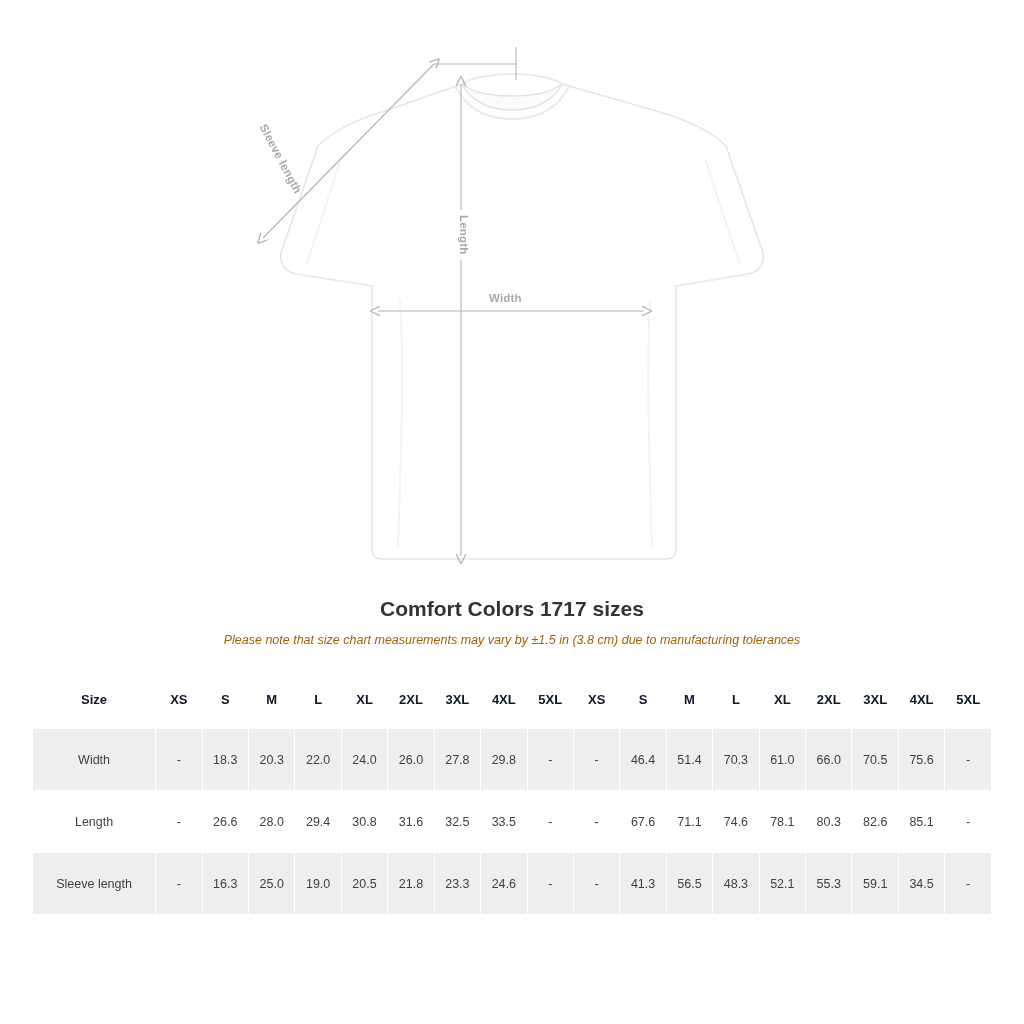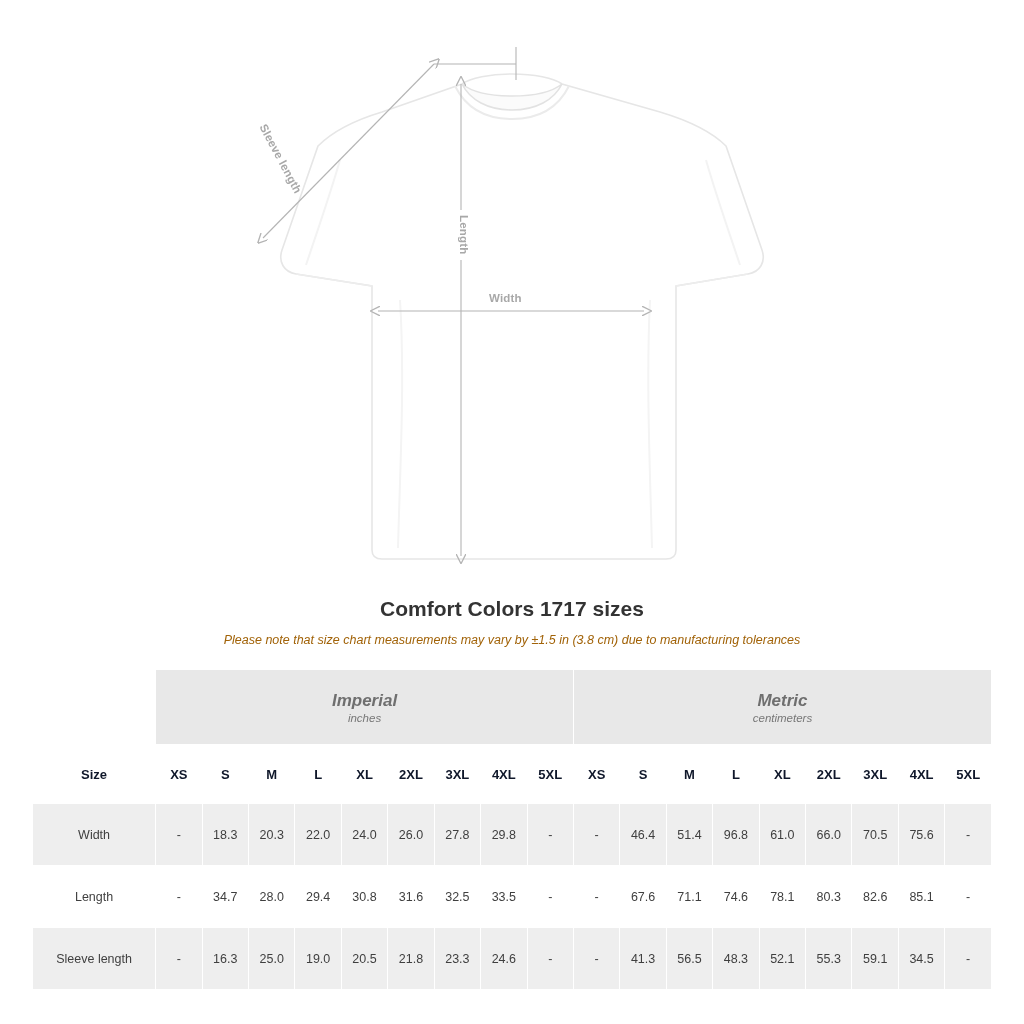--- a/index.html
+++ b/index.html
@@ -228,31 +228,20 @@
         <col class="col-val">
         <col class="col-val">
         <col class="col-val">
         <col class="col-val">
       <col class="col-val">
         <col class="col-val">
         <col class="col-val">
         <col class="col-val">
     </colgroup>
     <thead>
-      <tr>
-        <th class="corner-cell"></th>
-        <th class="unit-head" colspan="9">
-          <span class="unit-name">Imperial</span>
-          <span class="unit-sub">inches</span>
-        </th>
-        <th class="unit-head" colspan="9">
-          <span class="unit-name">Metric</span>
-          <span class="unit-sub">centimeters</span>
-        </th>
-      </tr>
       <tr class="size-row">
         <td class="row-head">Size</td>
         <td>XS</td>
         <td>S</td>
         <td>M</td>
         <td>L</td>
         <td>XL</td>
         <td>2XL</td>
         <td>3XL</td>
         <td>4XL</td>
@@ -276,31 +265,31 @@
         <td>20.3</td>
         <td>22.0</td>
         <td>24.0</td>
         <td>26.0</td>
         <td>27.8</td>
         <td>29.8</td>
         <td>-</td>
         <td>-</td>
         <td>46.4</td>
         <td>51.4</td>
-        <td>96.8</td>
+        <td>70.3</td>
         <td>61.0</td>
         <td>66.0</td>
         <td>70.5</td>
         <td>75.6</td>
         <td>-</td>
       </tr>
       <tr class="data-row plain">
         <td class="row-head">Length</td>
         <td>-</td>
-        <td>34.7</td>
+        <td>26.6</td>
         <td>28.0</td>
         <td>29.4</td>
         <td>30.8</td>
         <td>31.6</td>
         <td>32.5</td>
         <td>33.5</td>
         <td>-</td>
         <td>-</td>
         <td>67.6</td>
         <td>71.1</td>

